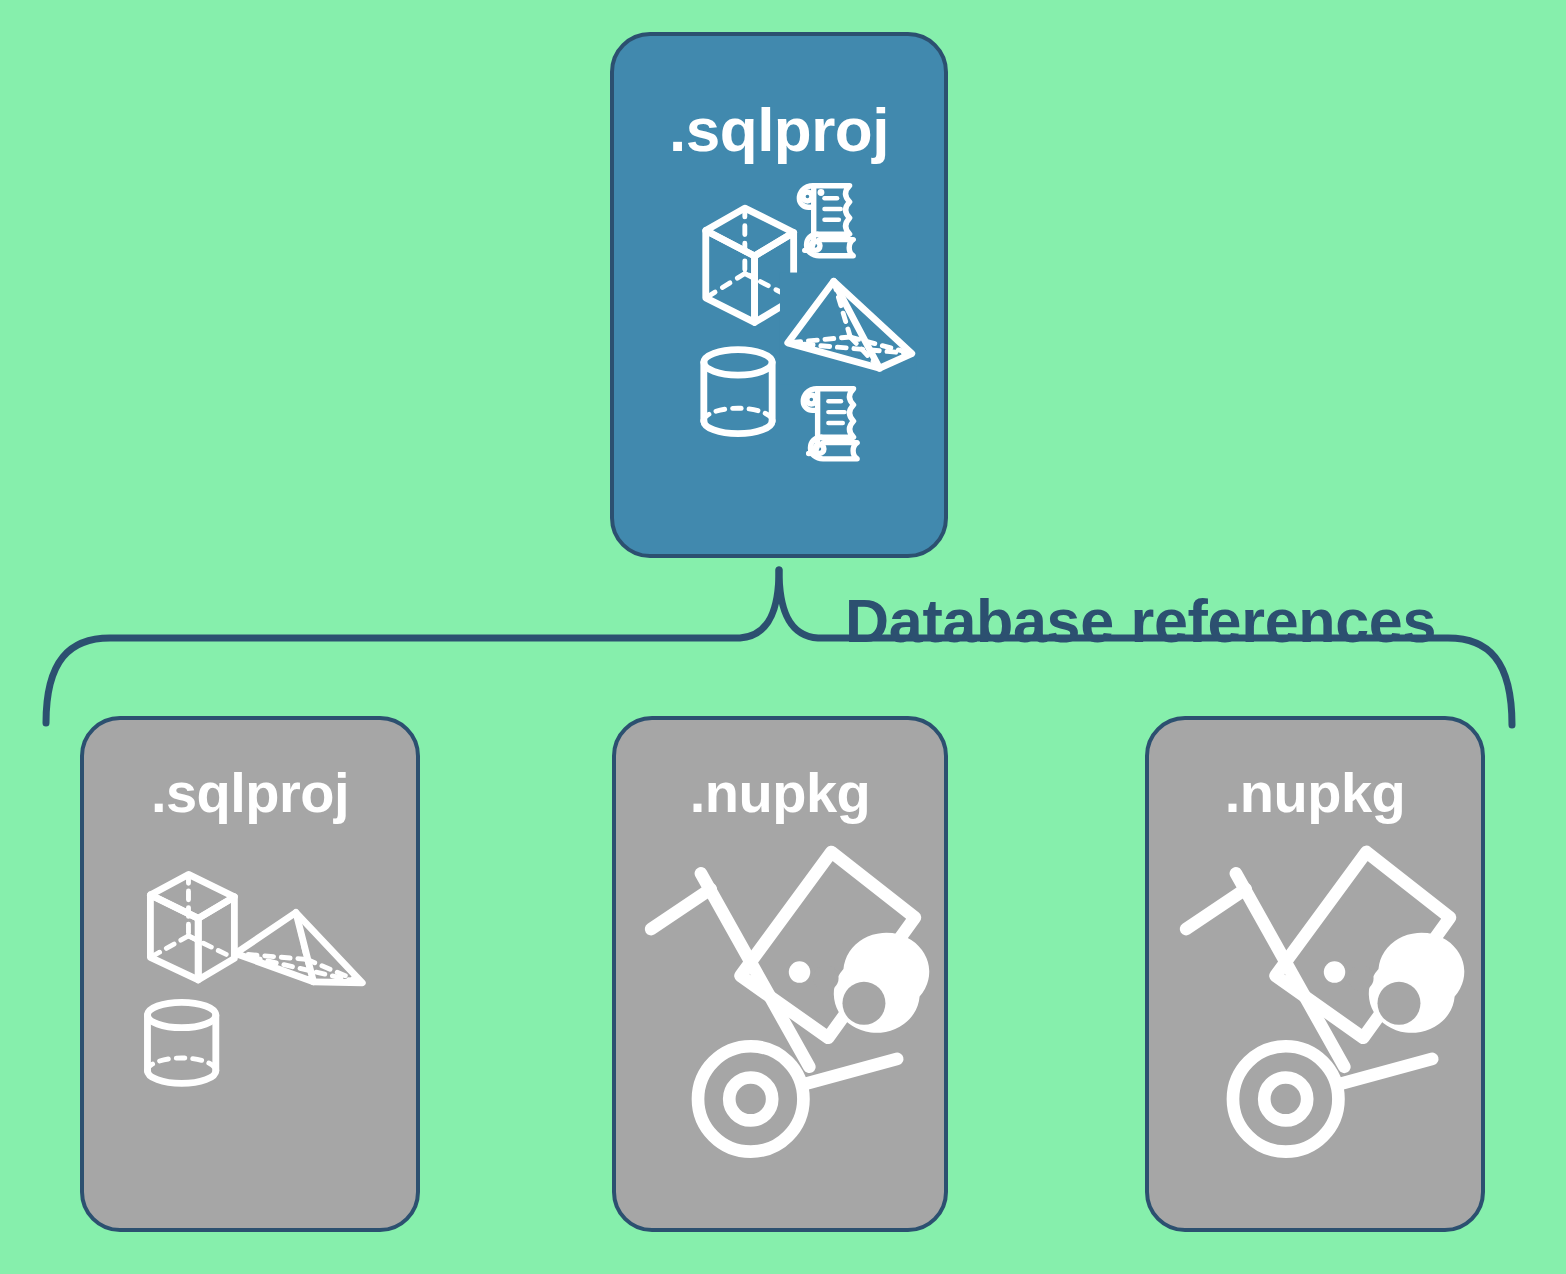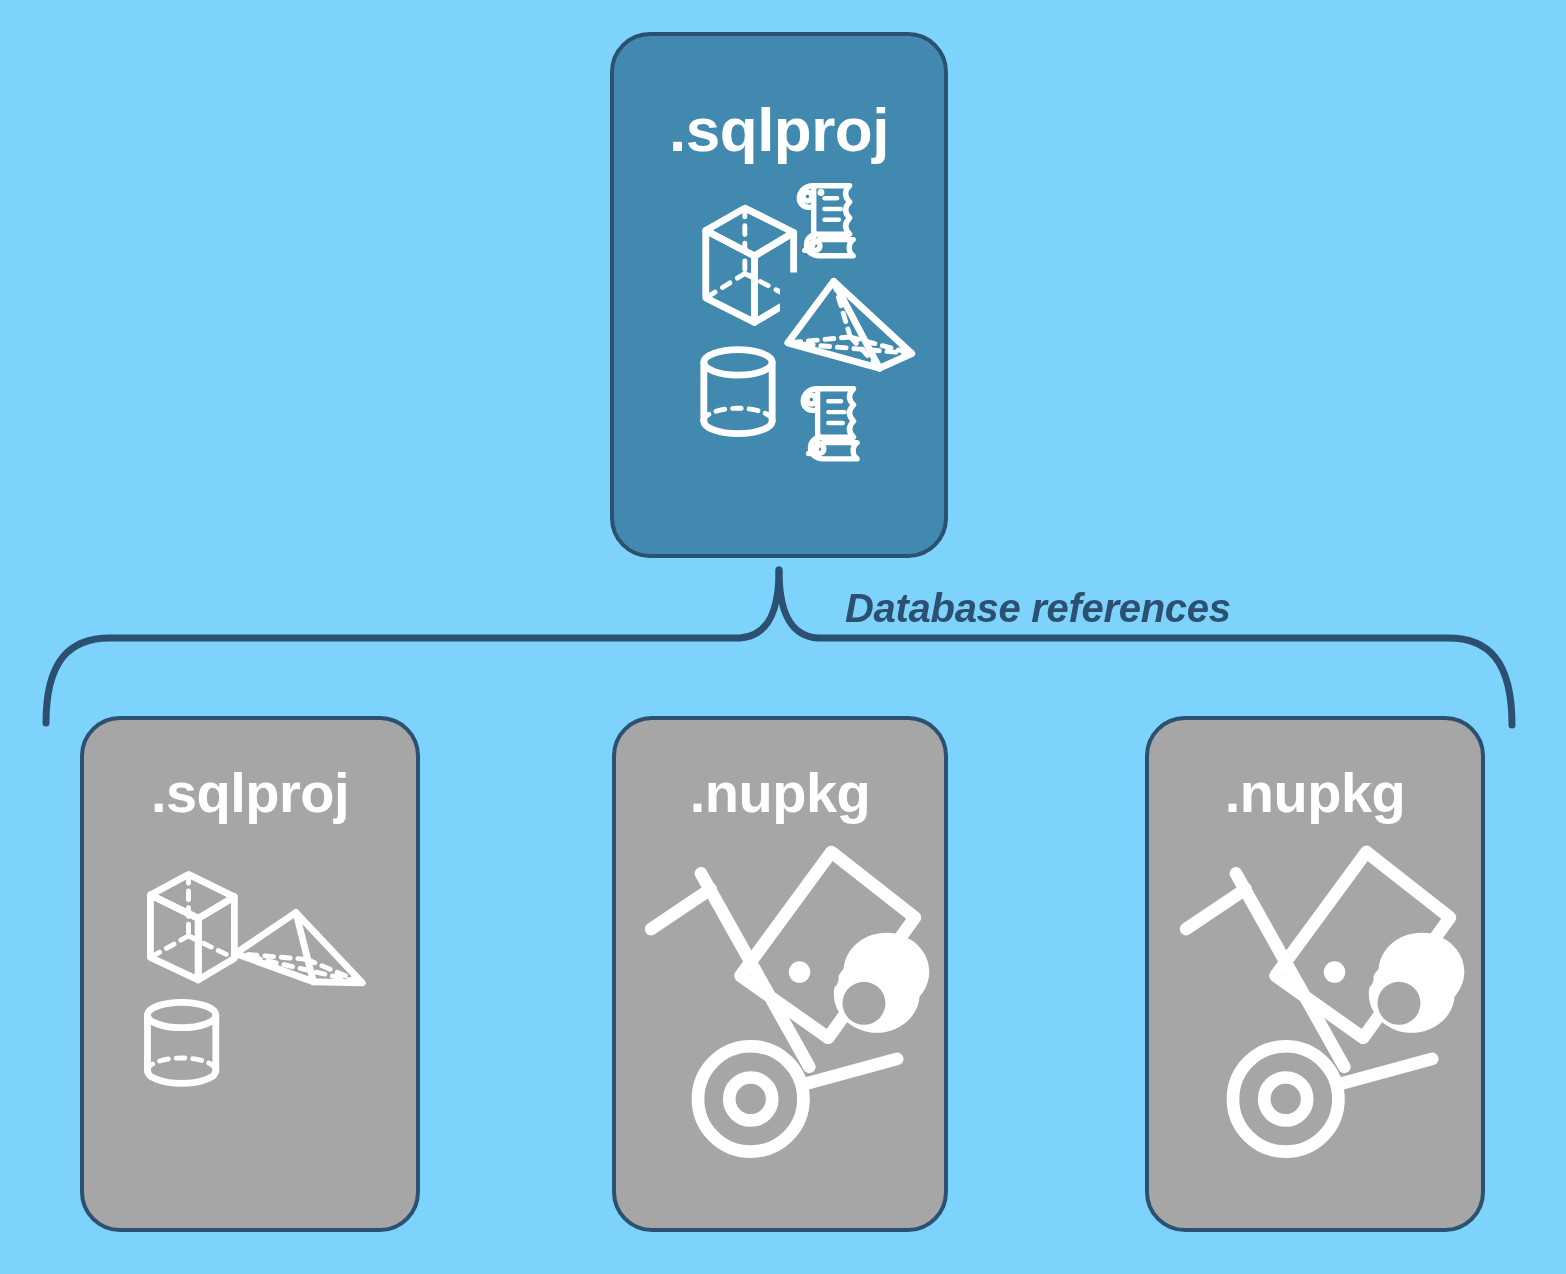--- a/index.html
+++ b/index.html
@@ -7,21 +7,21 @@
     padding: 0;
     background: #ffffff;
   }
   body {
     font-family: "Liberation Sans", sans-serif;
   }
   #stage {
     position: relative;
     width: 1566px;
     height: 1274px;
-    background: #7dd3fc;
+    background: #86efac;
     overflow: hidden;
   }
   .card {
     position: absolute;
     box-sizing: border-box;
     border: 4px solid #2C5070;
     border-radius: 40px;
     display: block;
   }
   .card-title {
@@ -89,27 +89,26 @@
     left: 0;
     top: 548px;
     width: 1566px;
     height: 200px;
     overflow: visible;
   }
   #brace-label {
     position: absolute;
     left: 845px;
     top: 586px;
-    font-size: 40px;
+    font-size: 61px;
     font-weight: bold;
     color: #2C5070;
     white-space: nowrap;
     letter-spacing: -0.3px;
     user-select: none;
-    font-style: italic;
   }
 </style>
 </head>
 <body>
 
 <div id="stage">
 
   <div class="card" id="card-root" style="background: rgb(65, 137, 174); border-color: rgb(44, 80, 112);">
     <div class="card-title">.sqlproj</div>
     <svg class="card-icons" viewBox="0 0 338 526">

